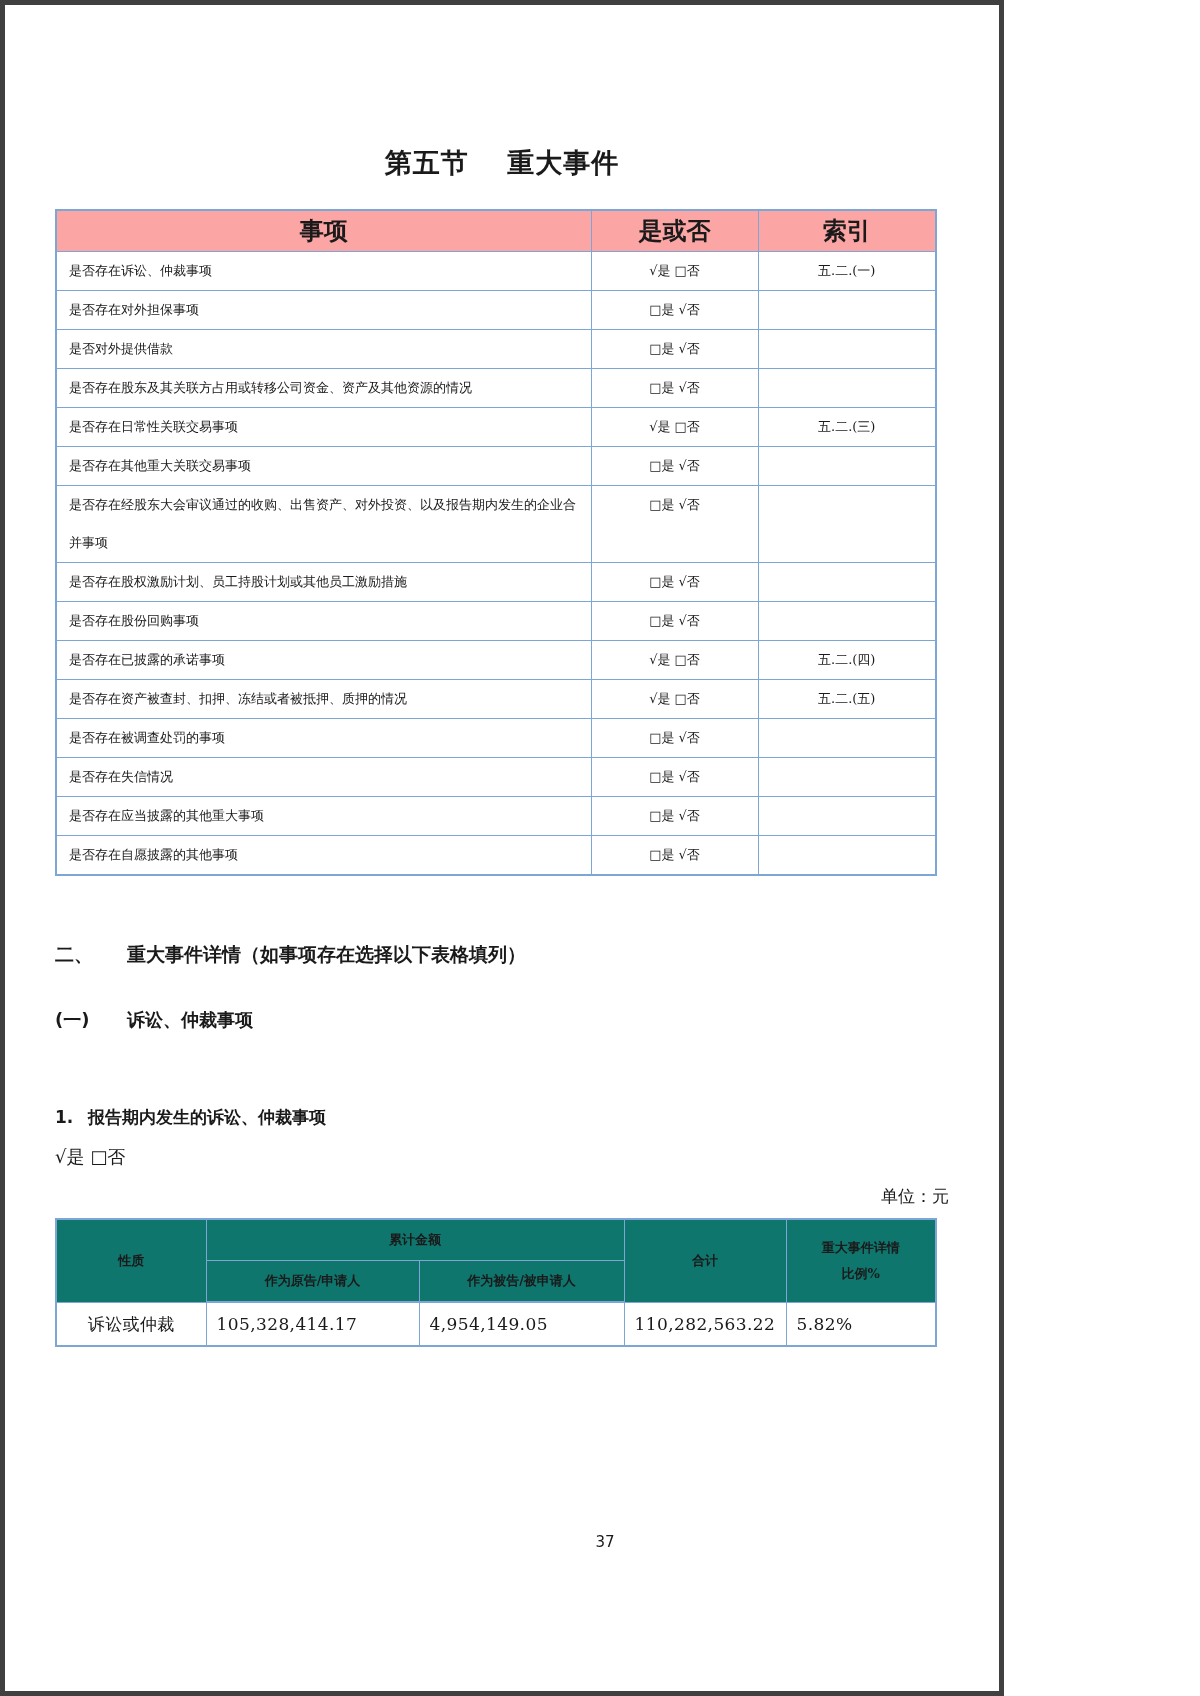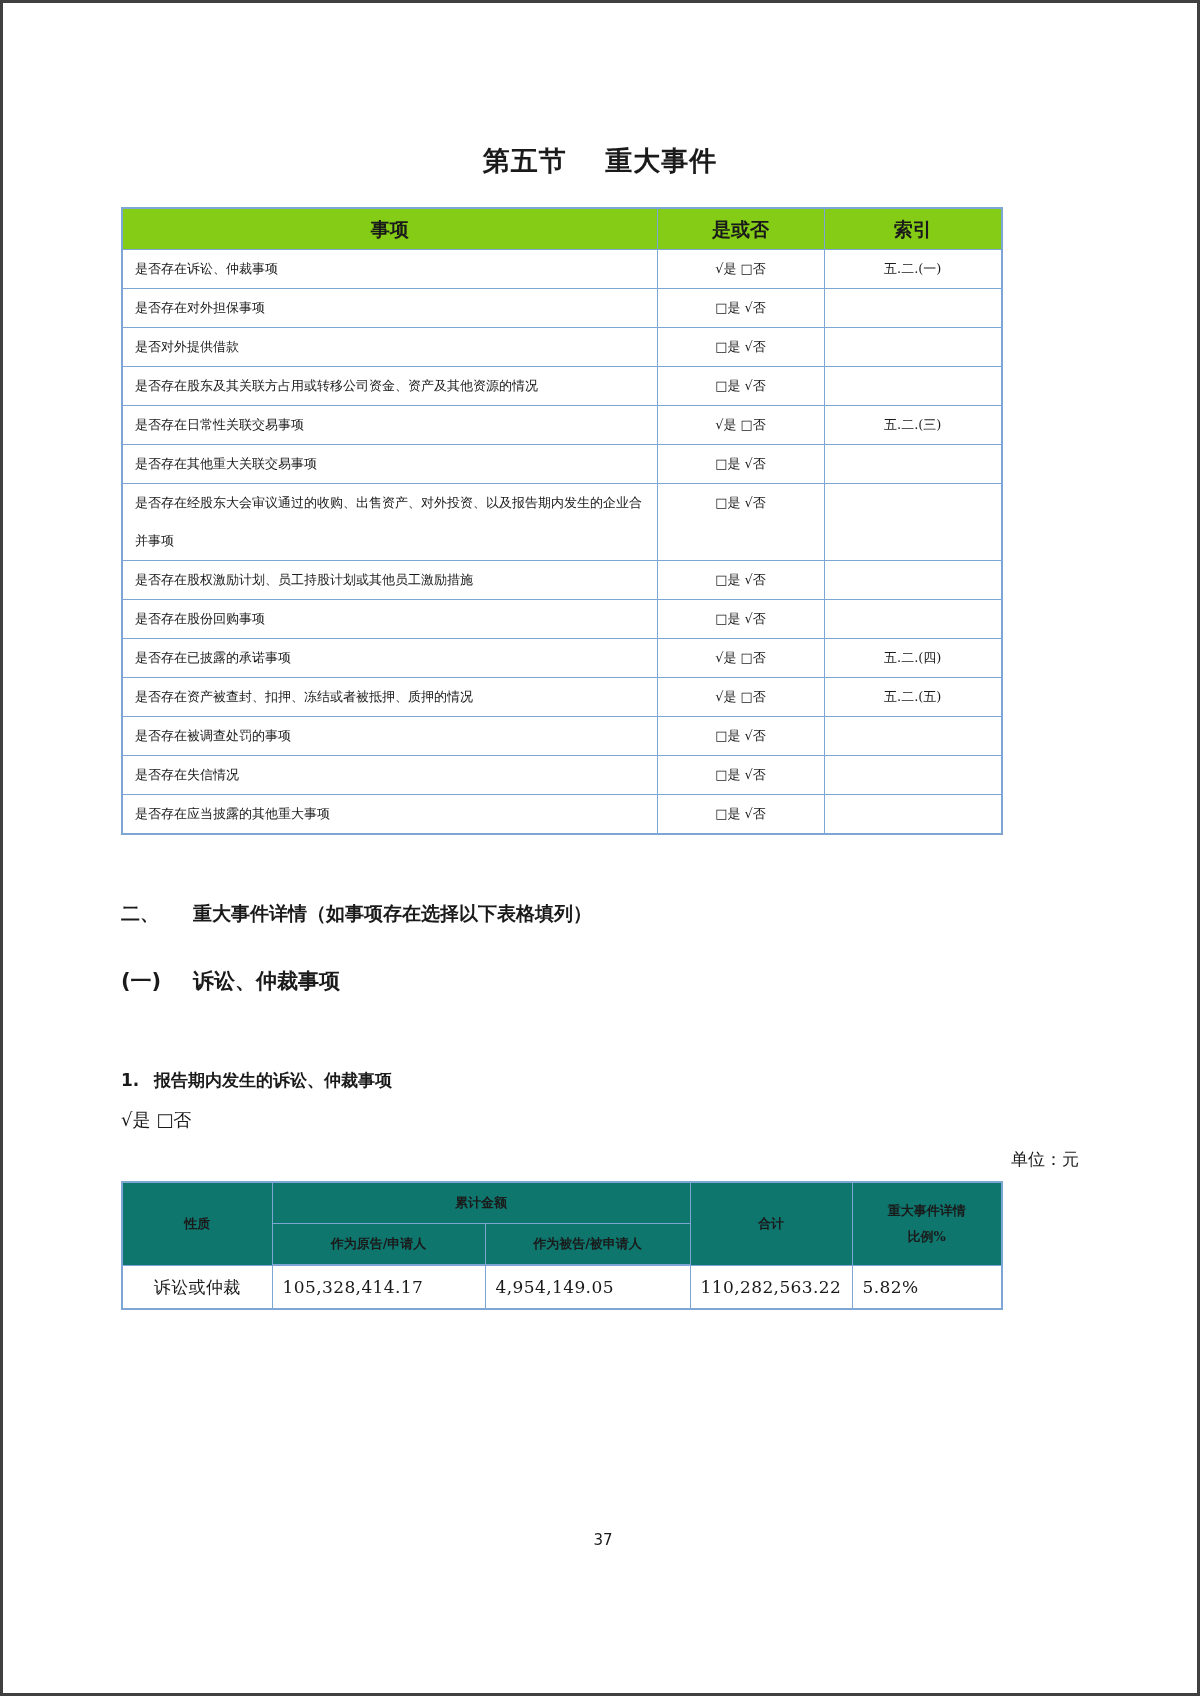--- a/index.html
+++ b/index.html
@@ -5,23 +5,23 @@
   * { margin: 0; padding: 0; box-sizing: border-box; }
   html, body { background: #ffffff; }
   body {
     width: 1200px; height: 1696px;
     font-family: "DejaVu Serif", "Liberation Serif", serif;
     color: #1a1a1a;
     position: relative;
     overflow: hidden;
   }
   .page {
-    width: 1200px; height: 1696px;
-    border: 3px solid #404040;
-    padding: 0 118px;
+    width: 1004px; height: 1696px;
+    border: 5px solid #404040;
+    padding: 0 50px;
     position: relative;
   }
   .doc-title {
     margin-top: 140px;
     text-align: center;
     font-family: "DejaVu Sans", "Liberation Sans", sans-serif;
     font-weight: bold;
     font-size: 27px;
     letter-spacing: 1px;
   }
@@ -30,41 +30,41 @@
     font-family: "DejaVu Sans", "Liberation Sans", sans-serif;
     font-weight: bold;
     font-size: 19px;
   }
   .sec-heading .sec-num { display: inline-block; width: 72px; }
   .sec-heading.second { margin-top: 66px; }
   .sub-heading {
     margin-top: 40px;
     font-family: "DejaVu Sans", "Liberation Sans", sans-serif;
     font-weight: bold;
-    font-size: 21px;
+    font-size: 18px;
   }
   .sub-heading .sub-num { display: inline-block; width: 72px; }
   .item-heading {
     margin-top: 74px;
     font-family: "DejaVu Sans", "Liberation Sans", sans-serif;
     font-weight: bold;
     font-size: 17px;
   }
   .item-heading .item-num { display: inline-block; width: 33px; }
   .yn-line { margin-top: 16px; font-size: 18px; }
   .unit-line { margin-top: 16px; font-size: 17px; text-align: right; }
 
   table { border-collapse: collapse; table-layout: fixed; width: 880px; }
   .t1 { margin-top: 28px; border: 2px solid #7EA6D4; }
   .t1 th, .t1 td { border: 1px solid #7EA6D4; }
   .t1 th {
-    background: #84cc16;
-    font-weight: bold;
-    text-align: center;
-    font-size: 19px;
+    background: #fca5a5;
+    font-weight: bold;
+    text-align: center;
+    font-size: 24px;
     line-height: 40px;
     padding: 0 4px;
   }
   .t1 td {
     font-size: 13px;
     line-height: 38px;
     vertical-align: top;
   }
   .t1 td.item { text-align: left; padding: 0 12px; }
   .t1 td.yn  { text-align: center; padding: 0 4px; }
@@ -182,20 +182,25 @@
           <td class="yn">□是 √否</td>
           <td class="idx"></td>
         </tr>
         <tr>
           <td class="item">是否存在失信情况</td>
           <td class="yn">□是 √否</td>
           <td class="idx"></td>
         </tr>
         <tr>
           <td class="item">是否存在应当披露的其他重大事项</td>
+          <td class="yn">□是 √否</td>
+          <td class="idx"></td>
+        </tr>
+        <tr>
+          <td class="item">是否存在自愿披露的其他事项</td>
           <td class="yn">□是 √否</td>
           <td class="idx"></td>
         </tr>
       </tbody>
   </table>
 
   <div class="sec-heading second">
     <span class="sec-num">二、</span><span>重大事件详情（如事项存在选择以下表格填列）</span>
   </div>
 

